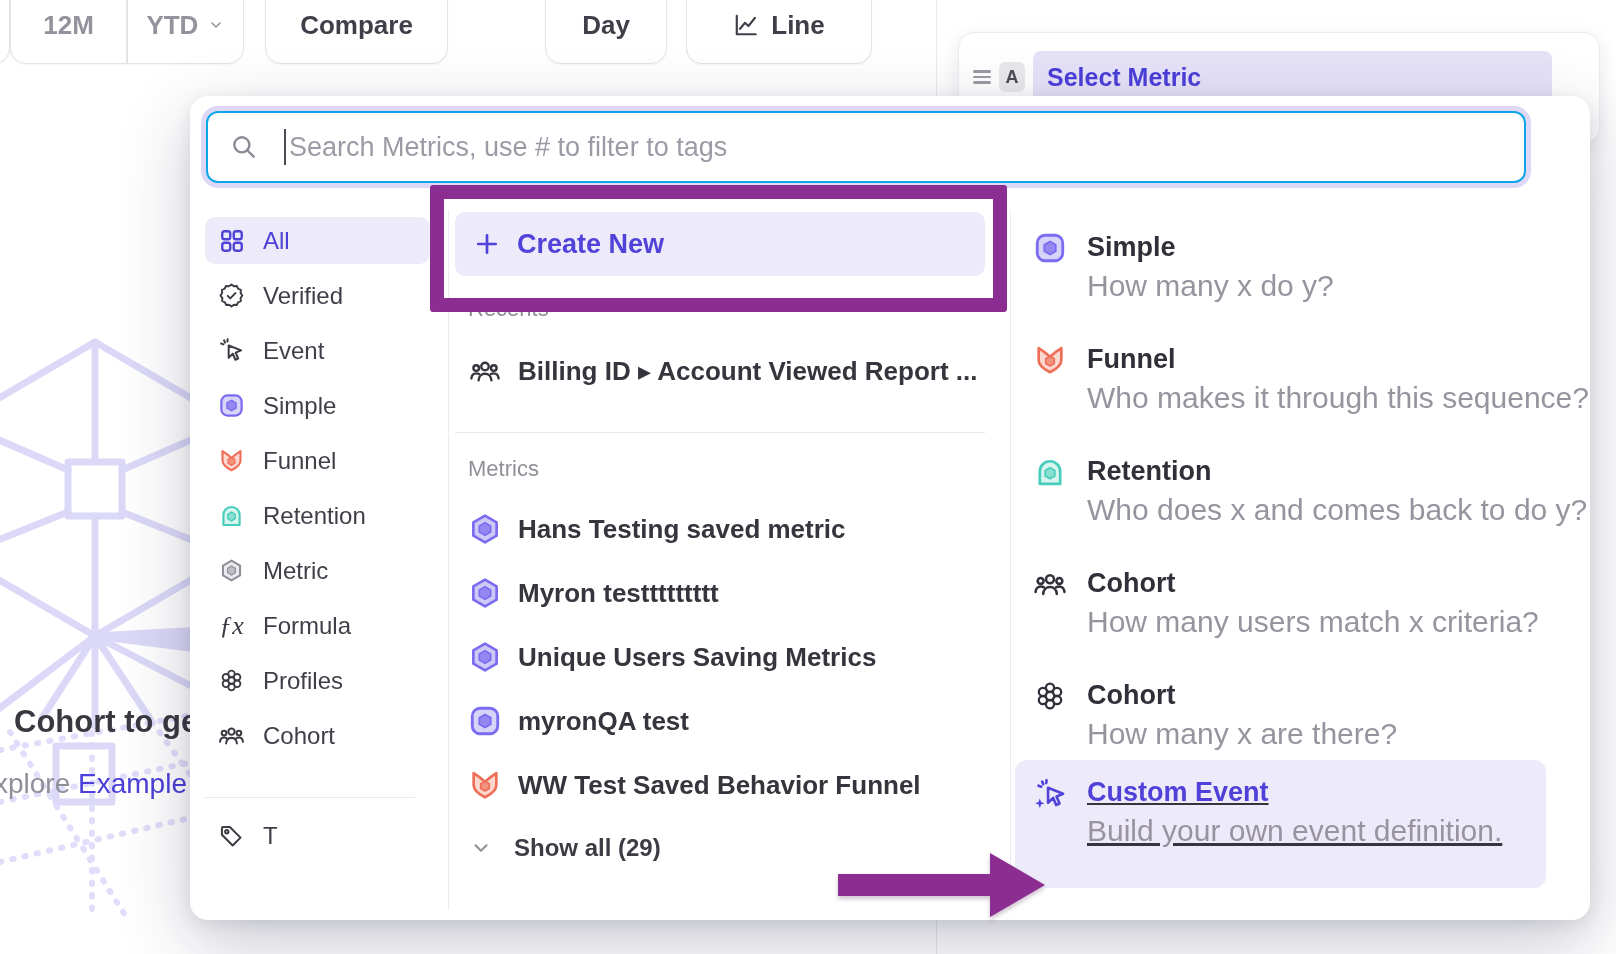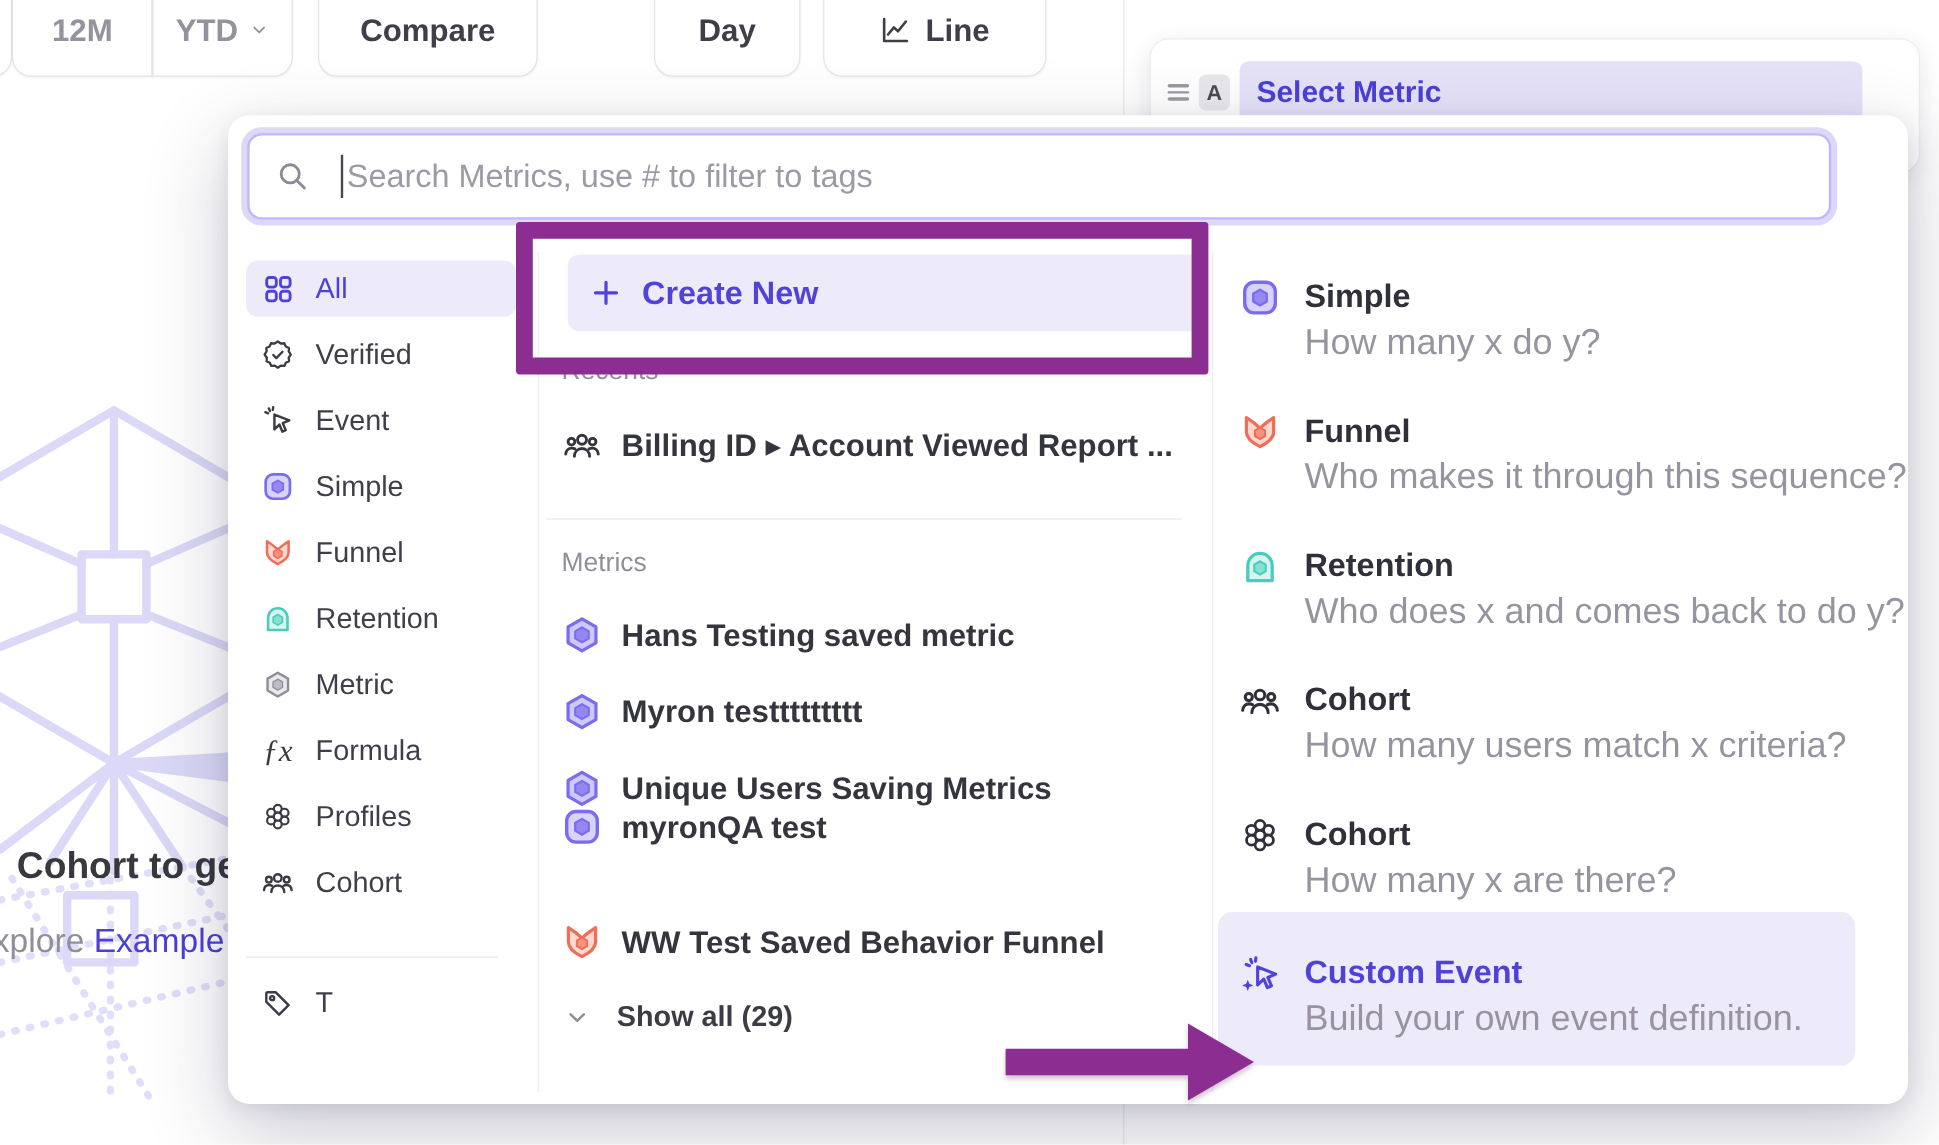--- a/index.html
+++ b/index.html
@@ -34,21 +34,21 @@
   .drag-handle i{display:block;height:2.4px;background:#9a9aa4;border-radius:2px;margin:3.2px 0;}
   .series-badge{width:26px;height:30px;background:#e8e8ec;border-radius:6px;color:#4a4a54;
     font-size:18px;font-weight:700;display:flex;align-items:center;justify-content:center;margin-right:8px;}
   .metric-pill{width:519px;height:52px;background:#e5e2f8;border-radius:8px;display:flex;align-items:center;
     padding-left:14px;box-sizing:border-box;font-size:25px;font-weight:600;color:#4b3fd9;cursor:pointer;}
 
   
   .modal{position:absolute;left:190px;top:96px;width:1400px;height:824px;background:#fff;border-radius:18px;
     box-shadow:0 24px 70px rgba(35,35,70,.24), 0 4px 16px rgba(35,35,70,.10);overflow:hidden;z-index:3;}
   .search-box{position:absolute;left:16px;top:15px;width:1320px;height:72px;box-sizing:border-box;
-    border:2px solid #c4b5fd;border-radius:12px;box-shadow:0 0 0 5px #dcd8f6;display:flex;align-items:center;background:#fff;}
+    border:2px solid #0ea5e9;border-radius:12px;box-shadow:0 0 0 5px #dcd8f6;display:flex;align-items:center;background:#fff;}
   .search-ic{margin-left:22px;margin-right:26px;}
   .caret{width:2px;height:36px;background:#4a4a54;margin-right:3px;}
   .search-input{flex:1;border:none;outline:none;font-size:27px;color:#3a3a44;background:transparent;
     font-family:"Liberation Sans","DejaVu Sans",sans-serif;padding:0;}
   .search-input::placeholder{color:#9b9ba6;}
 
   .v-div{position:absolute;top:114px;width:1px;height:700px;background:#ececf0;}
 
   
   .sb{position:absolute;left:15px;top:121px;width:225px;}
@@ -56,21 +56,21 @@
     padding-left:13px;box-sizing:border-box;cursor:pointer;}
   .sb-item.active{background:#edebfa;}
   .sb-ic{width:27px;height:27px;margin-right:18px;display:flex;align-items:center;justify-content:center;}
   .sb-label{font-size:24px;font-weight:500;color:#3f3f49;}
   .sb-item.active .sb-label{color:#4c40d6;}
   .fx{font-style:italic;font-family:"Liberation Serif","DejaVu Serif",serif;font-size:26px;color:#3b3b44;}
   .sb-hr{width:210px;height:1px;background:#e8e8ec;margin:38px 0 0 0;}
   .sb-clipped{display:flex;align-items:center;padding-left:13px;margin-top:24px;}
 
   
-  .create-new{position:absolute;left:283px;top:116px;width:530px;height:64px;background:#edebfa;border-radius:10px;
+  .create-new{position:absolute;left:265px;top:116px;width:530px;height:64px;background:#edebfa;border-radius:10px;
     display:flex;align-items:center;cursor:pointer;}
   .create-new .plus{margin-left:18px;margin-right:16px;}
   .create-new .cn-label{font-size:27px;font-weight:600;color:#5143d9;}
   .sec-h{position:absolute;left:278px;font-size:22px;color:#8f8f99;}
   .mid-item{position:absolute;left:278px;display:flex;align-items:center;cursor:pointer;}
   .mid-item .mi-ic{width:34px;height:34px;margin-right:16px;display:flex;align-items:center;justify-content:center;}
   .mid-item .mi-label{font-size:26px;font-weight:600;color:#35353d;white-space:nowrap;}
   .mid-hr{position:absolute;left:265px;top:336px;width:530px;height:1px;background:#e8e8ec;}
   .show-all{position:absolute;left:280px;top:738px;display:flex;align-items:center;cursor:pointer;}
   .show-all .sa-label{font-size:24px;font-weight:600;color:#3c3c44;margin-left:22px;}
@@ -367,21 +367,21 @@
     </div>
     <div class="mid-item" style="top:544px;">
       <span class="mi-ic">
         <svg width="34" height="34" viewBox="0 0 24 24">
             <path d="M12 2.6l8.2 4.7v9.4L12 21.4l-8.2-4.7V7.3z" fill="#cfc9f6" stroke="#7b6bf1" stroke-width="1.9" stroke-linejoin="round"></path>
             <path d="M12 7.6l4 2.3v4.2l-4 2.3-4-2.3V9.9z" fill="#9488f0" stroke="#7b6bf1" stroke-width="1.2"></path>
           </svg>
       </span>
       <span class="mi-label">Unique Users Saving Metrics</span>
     </div>
-    <div class="mid-item" style="top:576px;">
+    <div class="mid-item" style="top:608px;">
       <span class="mi-ic">
         <svg width="34" height="34" viewBox="0 0 24 24">
             <rect x="3" y="3" width="18" height="18" rx="5.5" fill="#d8d3f8" stroke="#7b6bf1" stroke-width="2"></rect>
             <path d="M12 7.4l4 2.3v4.6l-4 2.3-4-2.3V9.7z" fill="#9688f1" stroke="#7b6bf1" stroke-width="1.3"></path>
           </svg>
       </span>
       <span class="mi-label">myronQA test</span>
     </div>
     <div class="mid-item" style="top:672px;">
       <span class="mi-ic">
@@ -475,21 +475,21 @@
               <circle cx="12" cy="12" r="2.9"></circle>
             </g>
           </svg>
       </span>
       <div class="t-txt">
         <div class="t-title">Cohort</div>
         <div class="t-desc">How many x are there?</div>
       </div>
     </div>
 
-    <div class="type-row custom" style="top:698px;">
+    <div class="type-row custom" style="top:680px;text-decoration:underline;">
       <span class="t-ic">
         <svg width="36" height="36" viewBox="0 0 26 26">
             <g fill="none" stroke="#5143d9" stroke-width="2" stroke-linecap="round" stroke-linejoin="round">
               <path d="M11.5 9l11.5 4.6-5 2.1 2.3 5.4-2.6 1.1-2.3-5.5-3.9 3.8z"></path>
               <path d="M7 4.2l.8 2.1"></path>
               <path d="M4.2 7.4l2.1.8"></path>
               <path d="M10.4 3.2l-.3 2.2"></path>
             </g>
             <path d="M5.2 17.2l1 2.6 2.6 1-2.6 1-1 2.6-1-2.6-2.6-1 2.6-1z" fill="#5143d9"></path>
           </svg>

